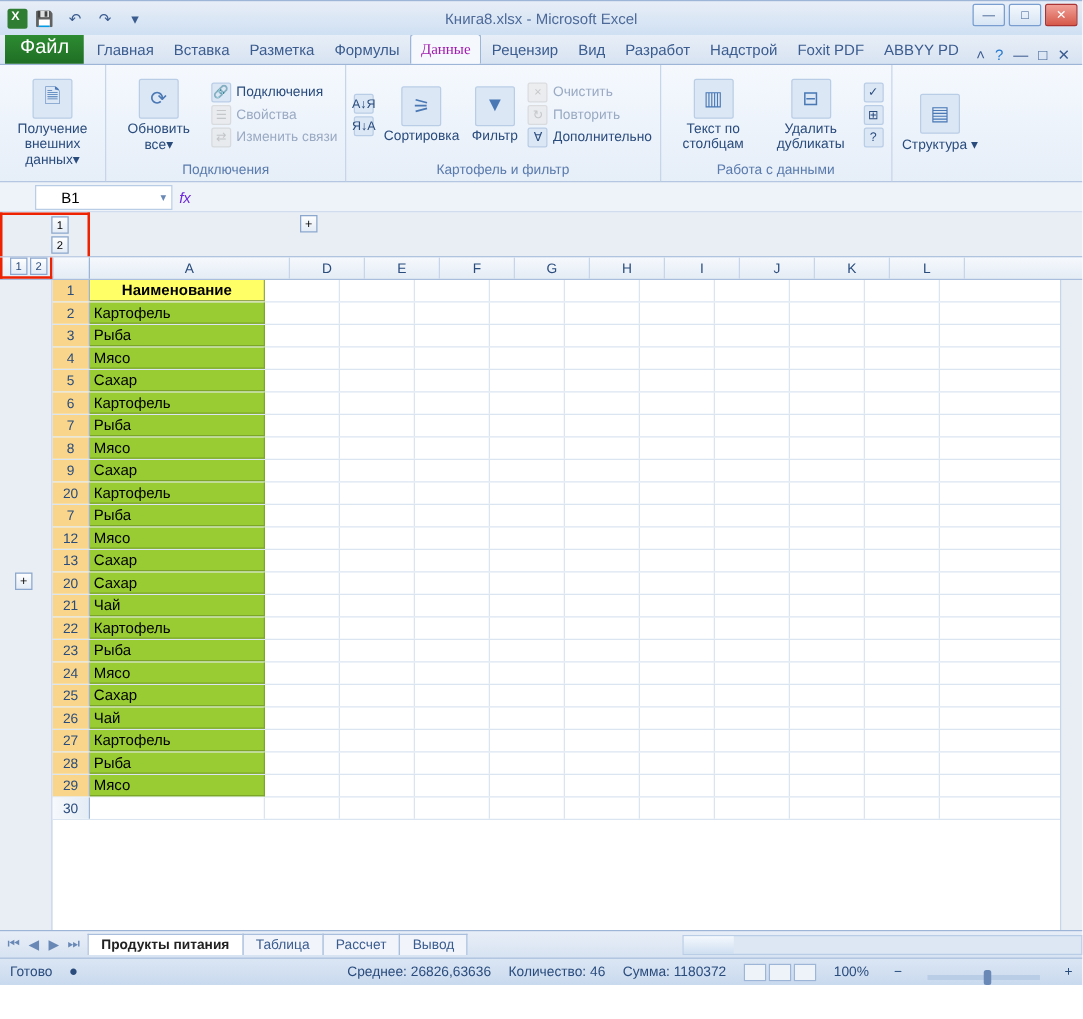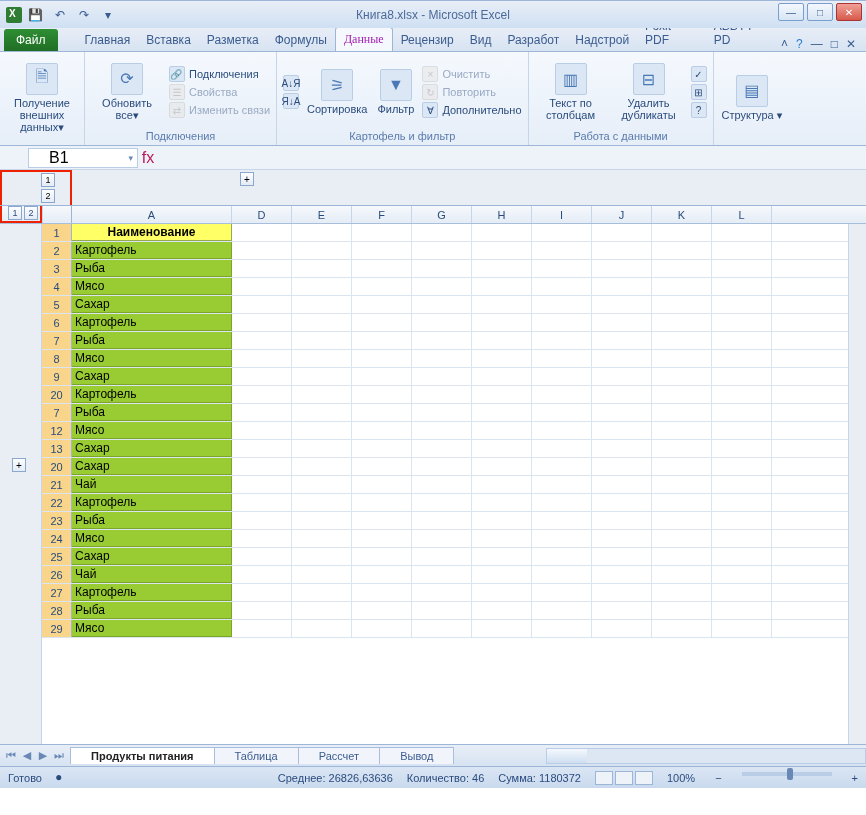--- a/index.html
+++ b/index.html
@@ -11,44 +11,44 @@
   .titlebar .qat .excel-icon { width:16px; height:16px; background:#2f7d32; border-radius:2px; position:relative; }
   .titlebar .qat .excel-icon::after { content:"X"; color:#fff; font-size:10px; font-weight:bold; position:absolute; left:3px; top:1px;}
   .titlebar .qat .btn { width:20px; height:18px; display:flex; align-items:center; justify-content:center; color:#3b5c8f; font-size:12px;}
   .titlebar .title { position:absolute; left:0; right:0; text-align:center; color:#4d6a99; pointer-events:none;}
   .titlebar .winbtns { position:absolute; right:4px; top:2px; display:flex; gap:3px; }
   .titlebar .winbtns div { width:26px; height:18px; border:1px solid #7a9ecf; border-radius:2px; background:linear-gradient(#f4f8fd,#d7e5f4); display:flex; align-items:center; justify-content:center; font-size:10px; color:#3b5c8f;}
   .titlebar .winbtns .close { background:linear-gradient(#f1a199,#d6594a); border-color:#a33; color:#fff;}
 
   
   .tabs { height: 24px; background: linear-gradient(#e8eef7,#d7e3f2); display:flex; align-items:flex-end; font-size:12px; padding-left:4px; border-bottom:1px solid #9db5d7; }
-  .tabs .file { background: linear-gradient(#2f8f34,#1f6e24); color:#fff; padding:4px 12px; border-top-left-radius:3px; border-top-right-radius:3px; margin-right:19px; font-size:12px;}
+  .tabs .file { background: linear-gradient(#2f8f34,#1f6e24); color:#fff; padding:4px 12px; border-top-left-radius:3px; border-top-right-radius:3px; margin-right:2px; font-size:16px;}
   .tabs .tab { padding:4px 8px; color:#3b5c8f; cursor:pointer;}
   .tabs .tab.active { background:#f5f9fe; border:1px solid #9db5d7; border-bottom:none; border-top-left-radius:3px; border-top-right-radius:3px; color:#a21caf; font-weight:normal;font-family:Liberation Serif, serif;}
   .tabs .help { margin-left:auto; padding-right:10px; display:flex; gap:8px; color:#3b5c8f;}
   .tabs .help span { font-size:12px;}
 
   
   .ribbon { height: 94px; background: linear-gradient(#f5f9fe,#e6eef8); border-bottom:1px solid #9db5d7; display:flex; font-size:11px; }
   .group { border-right:1px solid #c7d5ea; padding:2px 6px 2px 6px; display:flex; flex-direction:column; justify-content:space-between; }
   .group .label { text-align:center; color:#5a7bad; font-size:11px; padding-bottom:1px;}
   .group .body { flex:1; display:flex; align-items:center; gap:6px; }
   .bigbtn { display:flex; flex-direction:column; align-items:center; gap:2px; max-width:72px; text-align:center; color:#2a4c7d; padding:2px;}
   .bigbtn .ic { width:32px; height:32px; background:#dce7f5; border:1px solid #b9cde6; border-radius:2px; display:flex; align-items:center; justify-content:center; font-size:16px; color:#4a78b5;}
   .smlist { display:flex; flex-direction:column; gap:2px; color:#2a4c7d;}
   .smlist div { display:flex; align-items:center; gap:4px;}
   .smlist .ic { width:16px; height:16px; background:#dce7f5; border:1px solid #b9cde6; border-radius:2px; font-size:10px; display:flex; align-items:center; justify-content:center;}
   .gray { color:#9aaac3; }
   .gray .ic { filter:grayscale(1) opacity(0.6); }
 
   
-  .fbar { height:24px; border-bottom:1px solid #c7d5ea; display:flex; align-items:center; font-size:16px; background:#eef3fa; }
+  .fbar { height:24px; border-bottom:1px solid #c7d5ea; display:flex; align-items:center; font-size:12px; background:#eef3fa; }
   .fbar .namebox { width:110px; height:20px; margin-left:28px; border:1px solid #b9cde6; background:#fff; display:flex; align-items:center; padding:0 6px 0 20px; position:relative;}
   .fbar .namebox::after { content:"▾"; position:absolute; right:4px; color:#6a88b5; font-size:9px;}
-  .fbar .fx { width:20px; text-align:center; color:#be185d; }
+  .fbar .fx { width:20px; text-align:center; color:#6d28d9; font-style:italic;}
   .fbar .formula { flex:1; height:20px; border:1px solid #b9cde6; background:#fff; padding:0 6px; display:flex; align-items:center;}
 
   
   .outline-col-area { height:36px; background:#e9eef5; border-bottom:1px solid #9db5d7; display:flex; }
   .outline-col-area .rowbtns { width:72px; background:#e9eef5; display:flex; flex-direction:column; padding-left:38px; border:2px solid #e20; border-bottom:none; position:relative;}
   .outline-col-area .rowbtns .sm { width:14px; height:14px; border:1px solid #8ba7cd; background:linear-gradient(#fdfefe,#e4ecf6); font-size:9px; display:flex; align-items:center; justify-content:center; margin:1px; cursor:pointer;}
   .outline-col-area .expand-area { flex:1; position:relative;}
   .outline-col-area .plus { position:absolute; left:168px; top:2px; width:14px; height:14px; border:1px solid #8ba7cd; background:linear-gradient(#fdfefe,#e4ecf6); font-size:10px; display:flex; align-items:center; justify-content:center; cursor:pointer;}
 
   
@@ -60,44 +60,44 @@
   .colheaders .colOther { width:60px; }
 
   
   .gridwrap { display:flex; height:520px; }
   .gutter { width:42px; background:#e9eef5; border-right:1px solid #c7d5ea; position:relative;}
   .gutter .plus { position:absolute; left:12px; width:14px; height:14px; border:1px solid #8ba7cd; background:linear-gradient(#fdfefe,#e4ecf6); font-size:10px; display:flex; align-items:center; justify-content:center; cursor:pointer;}
   .grid { flex:1; position:relative; overflow:hidden; }
   .row { display:flex; height:18px; border-bottom:1px solid #dbe5f1;}
   .row .rhead { width:30px; background:linear-gradient(to right,#f6f9fd,#e4ecf5); border-right:1px solid #9cb5d6; display:flex; align-items:center; justify-content:center; font-size:11px; color:#2a4c7d;}
   .row .cell { border-right:1px solid #dbe5f1; font-size:12px; padding:0 3px; display:flex; align-items:center; overflow:hidden; white-space:nowrap;}
-  .row .cA { width:160px; }
+  .row .cA { width:140px; }
   .row .cO { width:60px; }
   .row.header .cA { background:#ffff66; font-weight:bold; justify-content:center; border-right:1px solid #94aa4e; border-bottom:1px solid #94aa4e;}
   .row.header .rhead { background:#f8d58a; }
   .row.data .cA { background:#99cc33; border-right:1px solid #7ba628; border-bottom:1px solid #7ba628;}
   .row.data .rhead { background:#f8d58a; }
   .row.empty .cA { background:#fff;}
   .vscrollbar { width:18px; background:#e9eef5; border-left:1px solid #c7d5ea;}
 
   
   .sheettabs { height:22px; background:linear-gradient(#e8eef7,#d7e3f2); display:flex; align-items:center; font-size:11px; border-top:1px solid #9db5d7;}
   .sheettabs .nav { display:flex; gap:2px; padding:0 4px; color:#6a88b5;}
   .sheettabs .nav span { width:14px; text-align:center; cursor:pointer;}
-  .sheettabs .tab { padding:2px 20px; background:#f1f5fb; border:1px solid #a8bedc; border-bottom:none; color:#3b5c8f; margin-right:-1px; cursor:pointer;}
+  .sheettabs .tab { padding:2px 10px; background:#f1f5fb; border:1px solid #a8bedc; border-bottom:none; color:#3b5c8f; margin-right:-1px; cursor:pointer;}
   .sheettabs .tab.active { background:#fff; font-weight:bold; color:#222;}
   .sheettabs .scroll { margin-left:auto; width:320px; height:16px; background:#dde7f3; border:1px solid #b9cde6; position:relative;}
   .sheettabs .scroll .thumb { position:absolute; left:0; width:40px; height:100%; background:linear-gradient(#f4f8fd,#cfdff1);}
 
   
   .status { height:22px; background:linear-gradient(#dbe6f4,#c9d9ee); border-top:1px solid #9db5d7; display:flex; align-items:center; font-size:11px; color:#2a4c7d; padding:0 8px; gap:14px;}
   .status .spacer { flex:1; }
   .status .views { display:flex; gap:2px;}
   .status .views div { width:18px; height:14px; border:1px solid #9db5d7; background:#eef3fa;}
-  .status .zoom { display:flex; align-items:flex-start; gap:20px;}
+  .status .zoom { display:flex; align-items:flex-end; gap:20px;}
   .status .slider { width:90px; height:4px; background:#b9cde6; position:relative;}
   .status .slider::after { content:""; position:absolute; left:45px; top:-4px; width:6px; height:12px; background:#6a88b5; border-radius:2px;}
 
 </style>
 </head>
 <body>
 
 <div class="titlebar">
   <div class="qat">
     <div class="excel-icon"></div>
@@ -575,20 +575,33 @@
         <div class="cell cO"></div>
         <div class="cell cO"></div>
         <div class="cell cO"></div>
         <div class="cell cO"></div>
         <div class="cell cO"></div>
         <div class="cell cO"></div>
         <div class="cell cO"></div>
         <div class="cell cO"></div>
         <div class="cell cO"></div>
       </div>
+      <div class="row empty">
+        <div class="rhead">30</div>
+        <div class="cell cA"></div>
+        <div class="cell cO"></div>
+        <div class="cell cO"></div>
+        <div class="cell cO"></div>
+        <div class="cell cO"></div>
+        <div class="cell cO"></div>
+        <div class="cell cO"></div>
+        <div class="cell cO"></div>
+        <div class="cell cO"></div>
+        <div class="cell cO"></div>
+      </div>
     </div>
   <div class="vscrollbar"></div>
 </div>
 
 <div class="sheettabs">
   <div class="nav">
     <span>⏮</span>
     <span>◀</span>
     <span>▶</span>
     <span>⏭</span>

